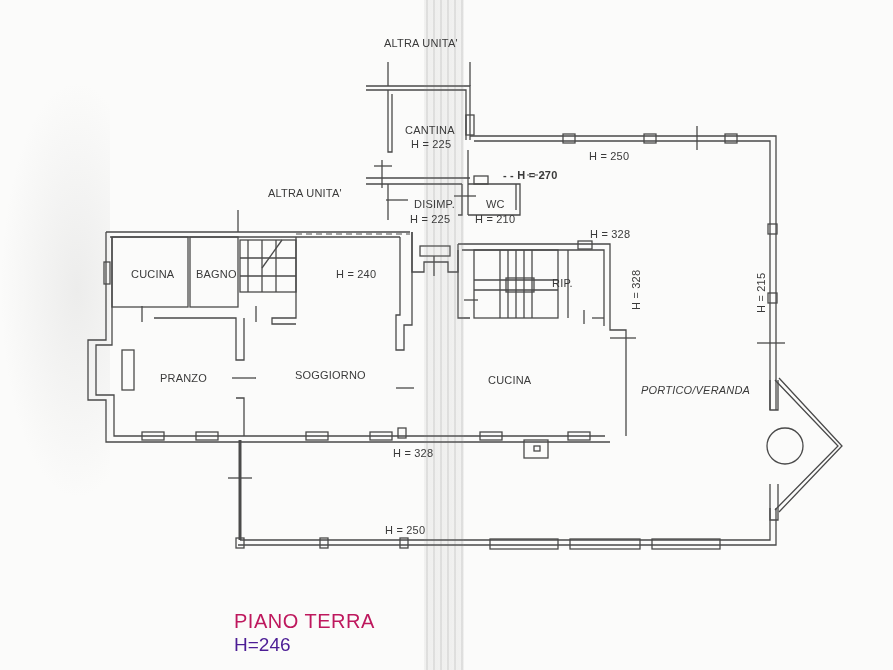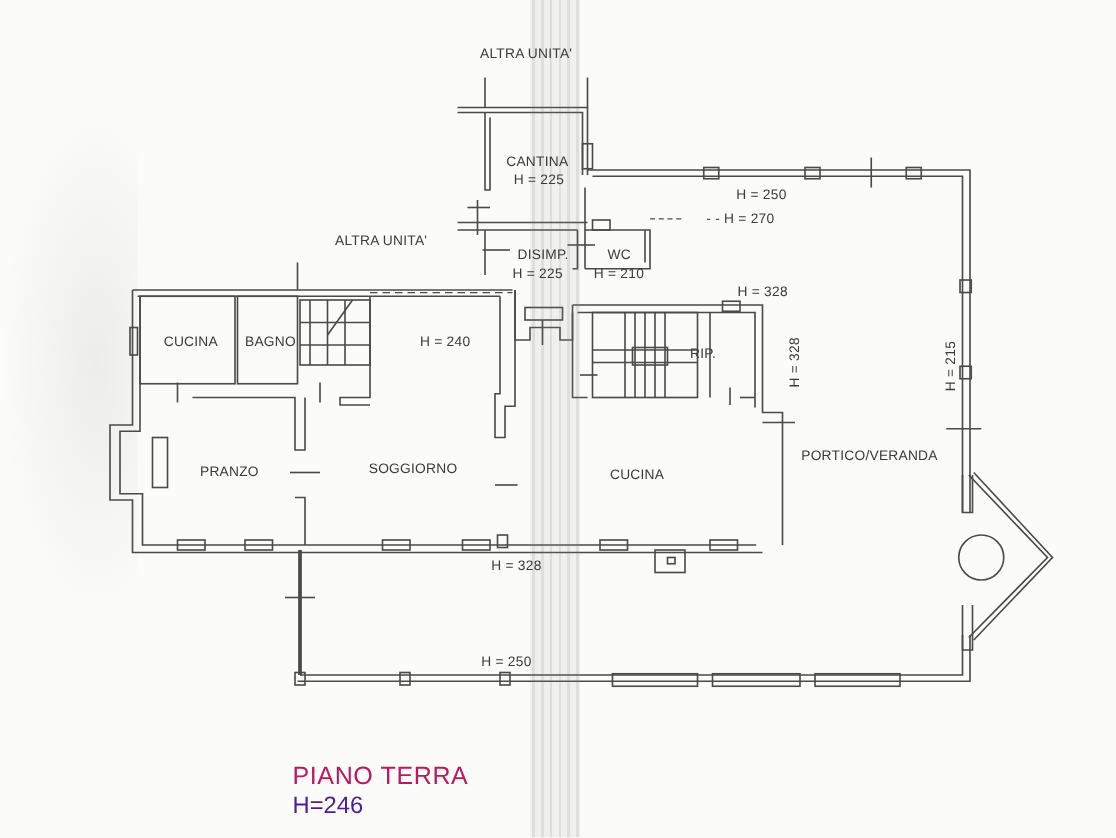--- a/index.html
+++ b/index.html
@@ -159,29 +159,29 @@
 
 <div class="lbl" style="left:384px;top:37px;">ALTRA UNITA'</div>
 <div class="lbl" style="left:405px;top:124px;">CANTINA</div>
 <div class="lbl" style="left:411px;top:138px;">H = 225</div>
 <div class="lbl" style="left:268px;top:187px;">ALTRA UNITA'</div>
 <div class="lbl" style="left:414px;top:198px;">DISIMP.</div>
 <div class="lbl" style="left:410px;top:213px;">H = 225</div>
 <div class="lbl" style="left:486px;top:198px;">WC</div>
 <div class="lbl" style="left:475px;top:213px;">H = 210</div>
 <div class="lbl" style="left:589px;top:150px;">H = 250</div>
-<div class="lbl" style="left:565px;top:169px;">- - H = 270</div>
+<div class="lbl" style="left:503px;top:169px;font-weight:bold;">- - H = 270</div>
 <div class="lbl" style="left:590px;top:228px;">H = 328</div>
 <div class="lbl" style="left:552px;top:277px;">RIP.</div>
 <div class="lbl vlbl" style="left:630px;top:310px;">H = 328</div>
 <div class="lbl vlbl" style="left:755px;top:313px;">H = 215</div>
 <div class="lbl" style="left:131px;top:268px;text-align:right;">CUCINA</div>
 <div class="lbl" style="left:196px;top:268px;">BAGNO</div>
 <div class="lbl" style="left:336px;top:268px;">H = 240</div>
 <div class="lbl" style="left:160px;top:372px;">PRANZO</div>
 <div class="lbl" style="left:295px;top:369px;">SOGGIORNO</div>
 <div class="lbl" style="left:488px;top:374px;">CUCINA</div>
-<div class="lbl" style="left:641px;top:359px;">PORTICO/VERANDA</div>
+<div class="lbl" style="left:641px;top:384px;font-style:italic;">PORTICO/VERANDA</div>
 <div class="lbl" style="left:393px;top:447px;">H = 328</div>
 <div class="lbl" style="left:385px;top:524px;">H = 250</div>
 
 <div class="title">PIANO TERRA</div>
 <div class="subtitle">H=246</div>
 
 </body></html>

